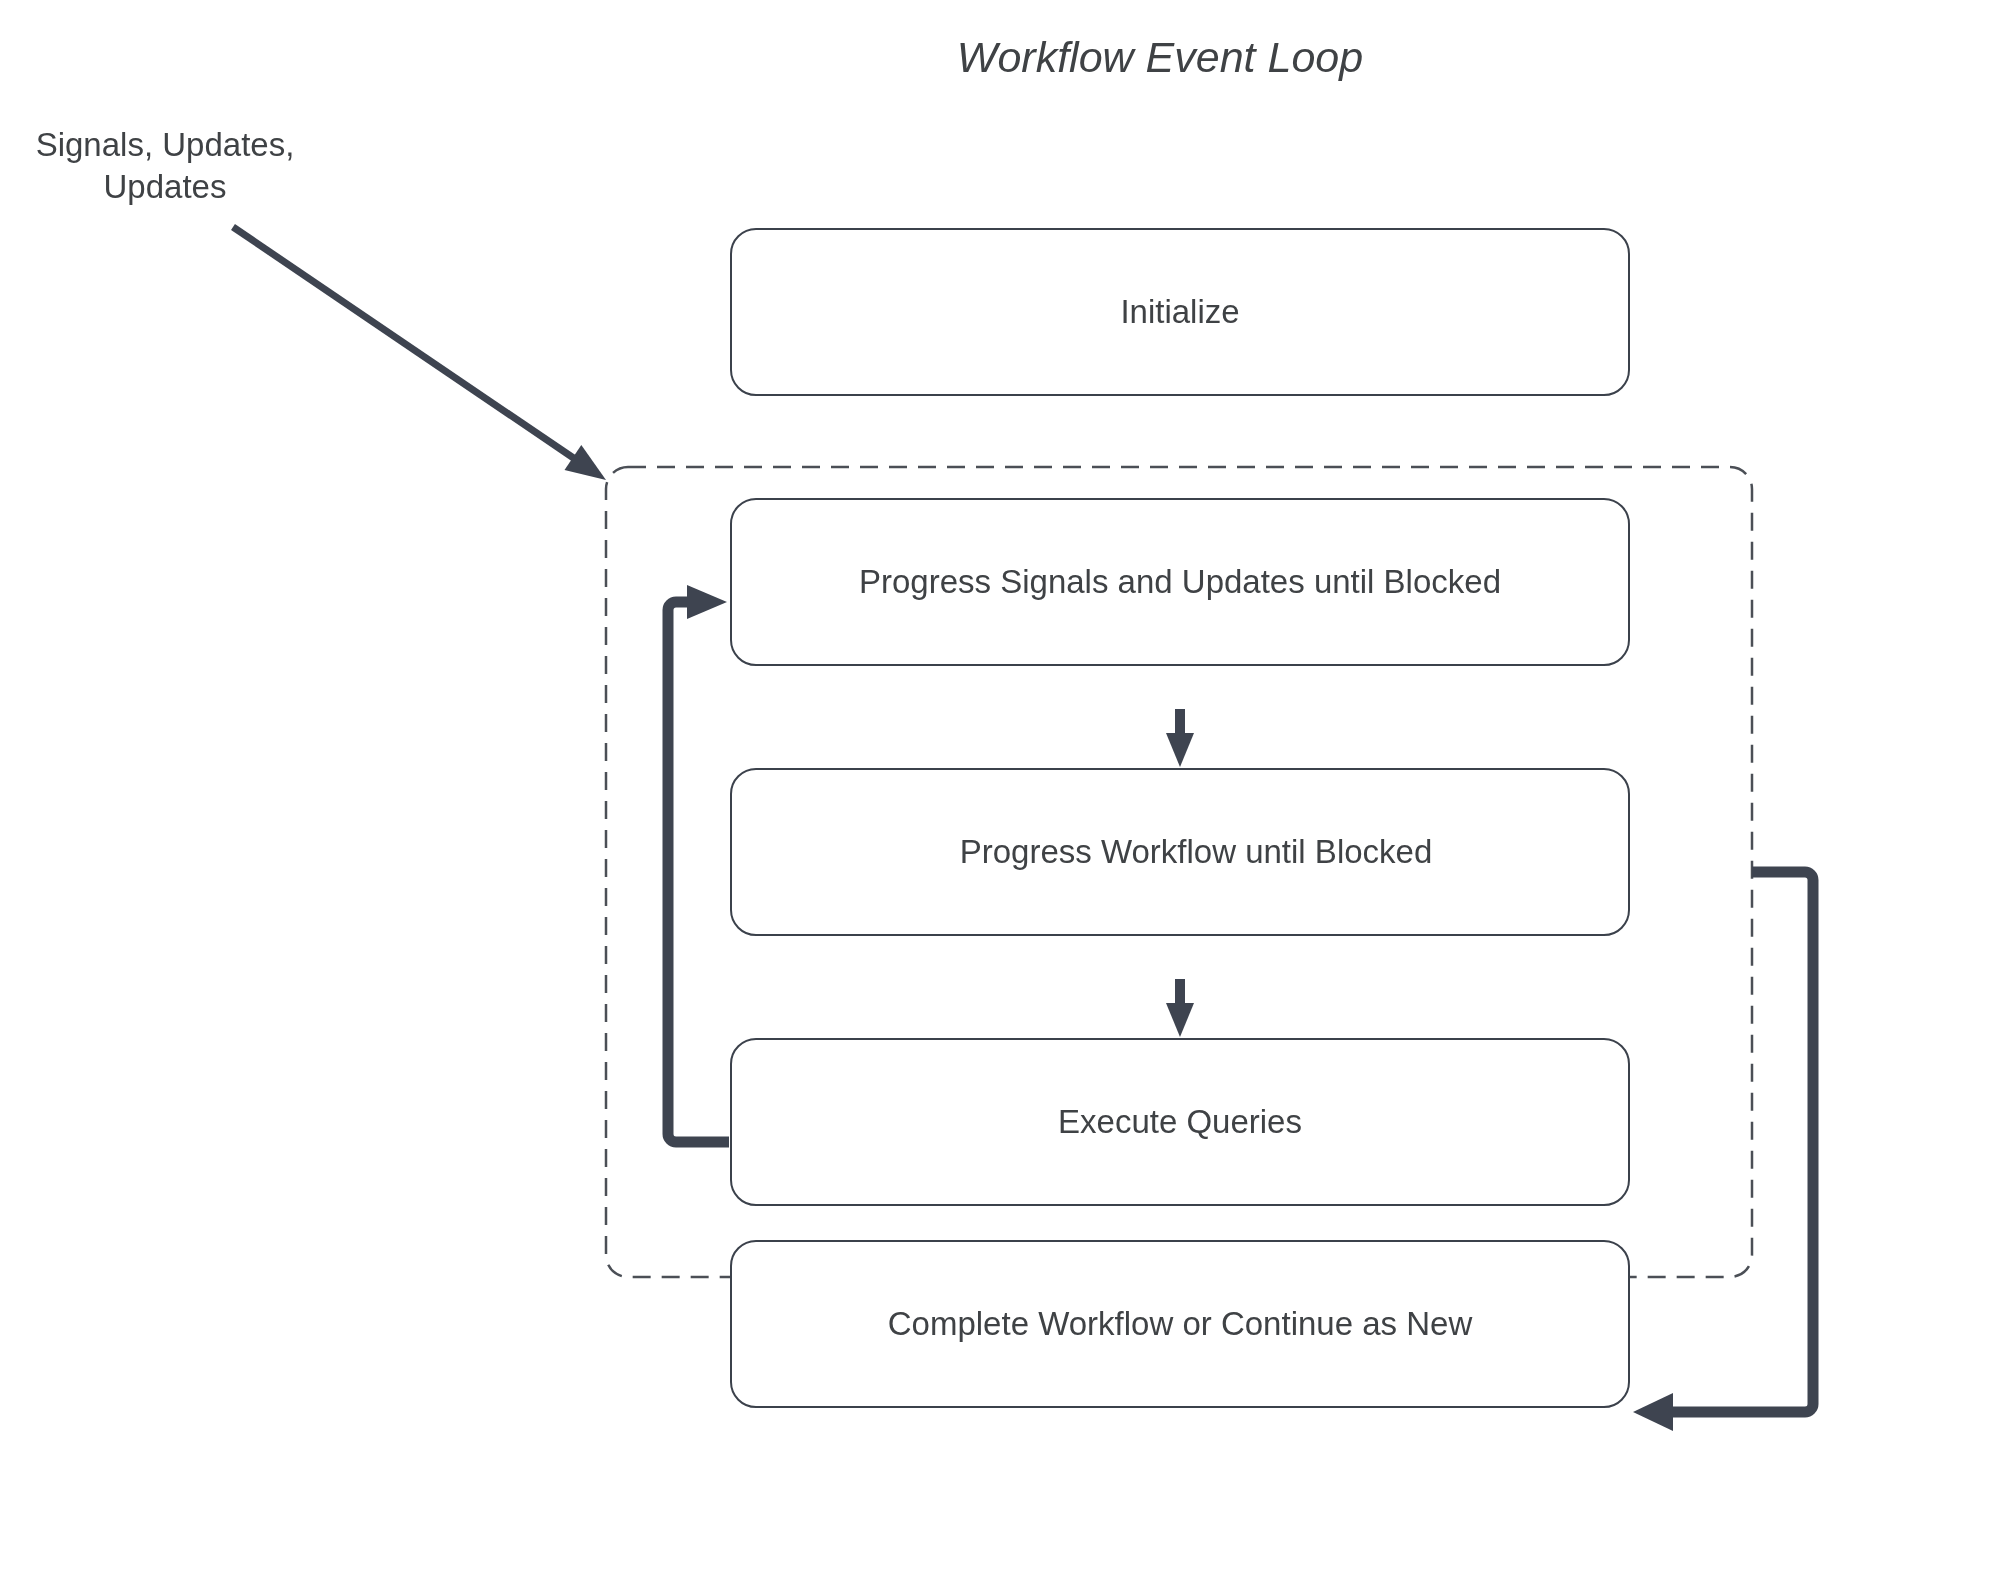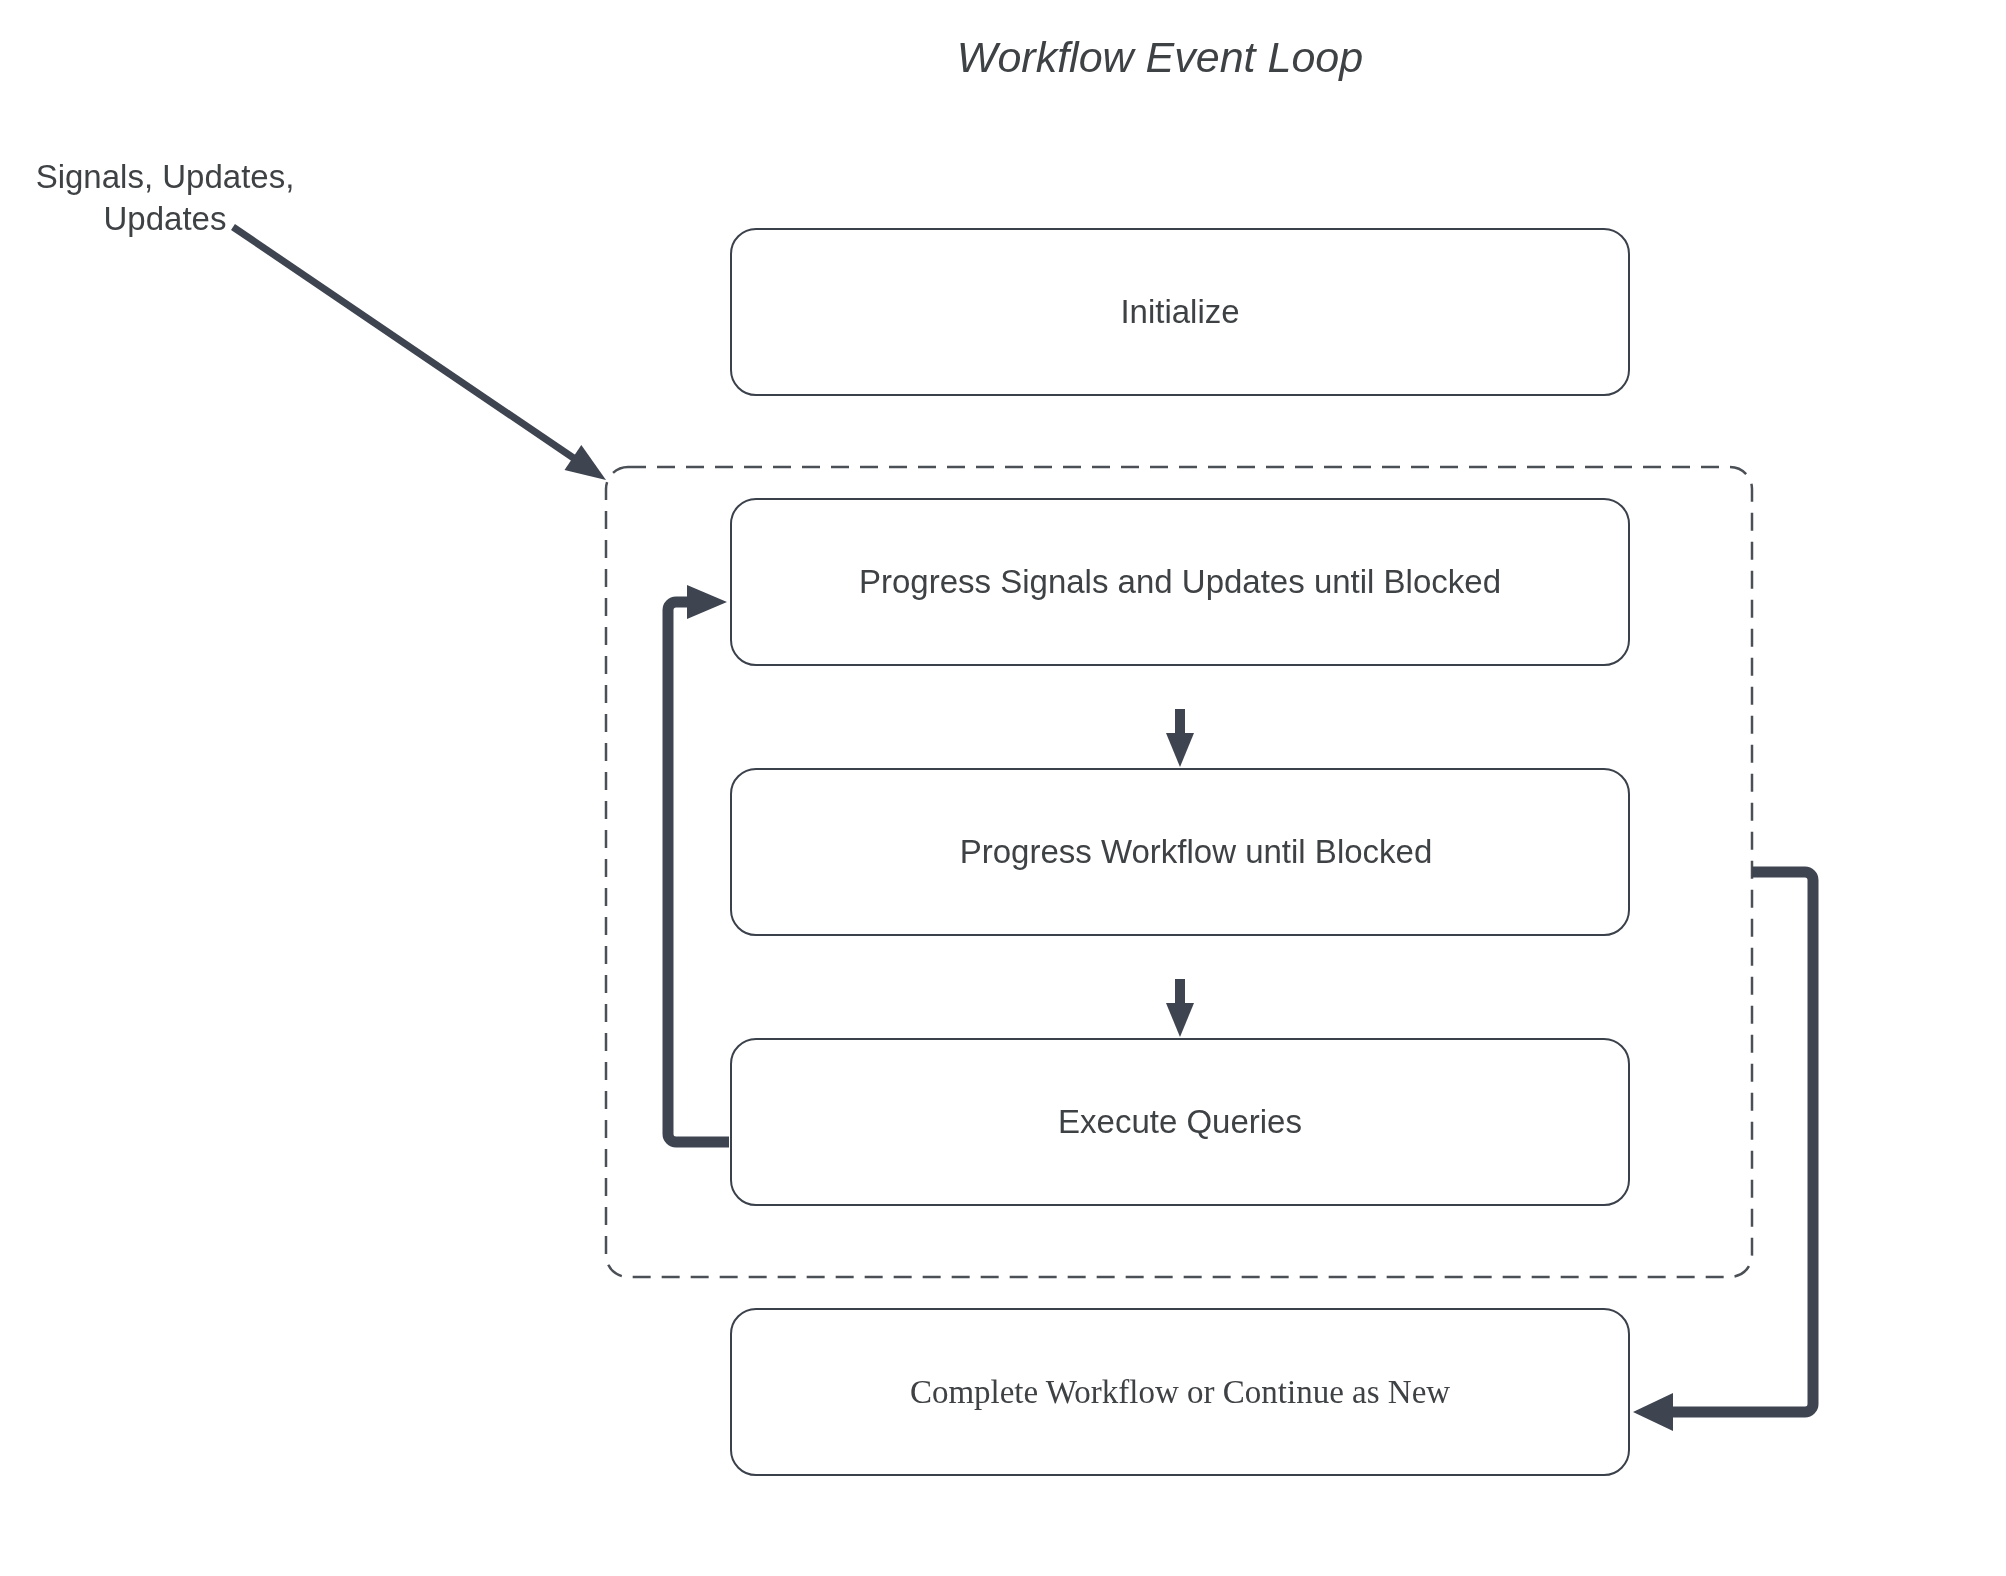--- a/index.html
+++ b/index.html
@@ -36,32 +36,32 @@
     border-radius:26px;
     display:flex;align-items:center;justify-content:center;
     font-size:33px;
     text-align:center;
     z-index:2;
   }
   .node-initialize{top:228px;}
   .node-progress-signals{top:498px;}
   .node-progress-workflow{top:768px;padding-left:32px;}
   .node-execute-queries{top:1038px;}
-  .node-complete{top:1308px;font-family:Liberation Serif, serif;}
+  .node-complete{top:1240px;}
   .diagram-title{
     position:absolute;
     left:710px;top:33px;width:900px;
     text-align:center;
     font-size:43px;
     font-style:italic;
     z-index:2;
   }
   .annotation{
     position:absolute;
-    left:20px;top:156px;width:290px;
+    left:20px;top:124px;width:290px;
     text-align:center;
     font-size:33px;
     line-height:42px;
     z-index:2;
   }
   .annotation span{display:block;}
 </style>
 </head>
 <body>
 

